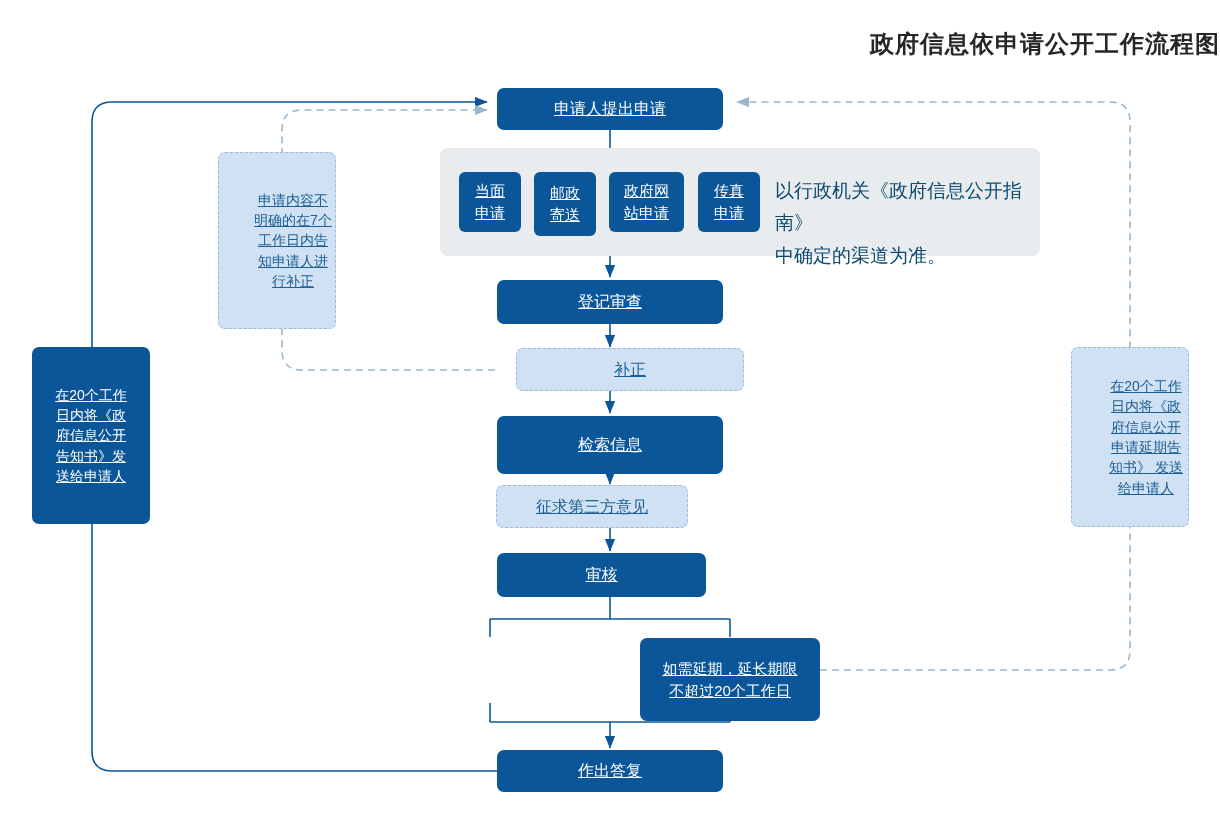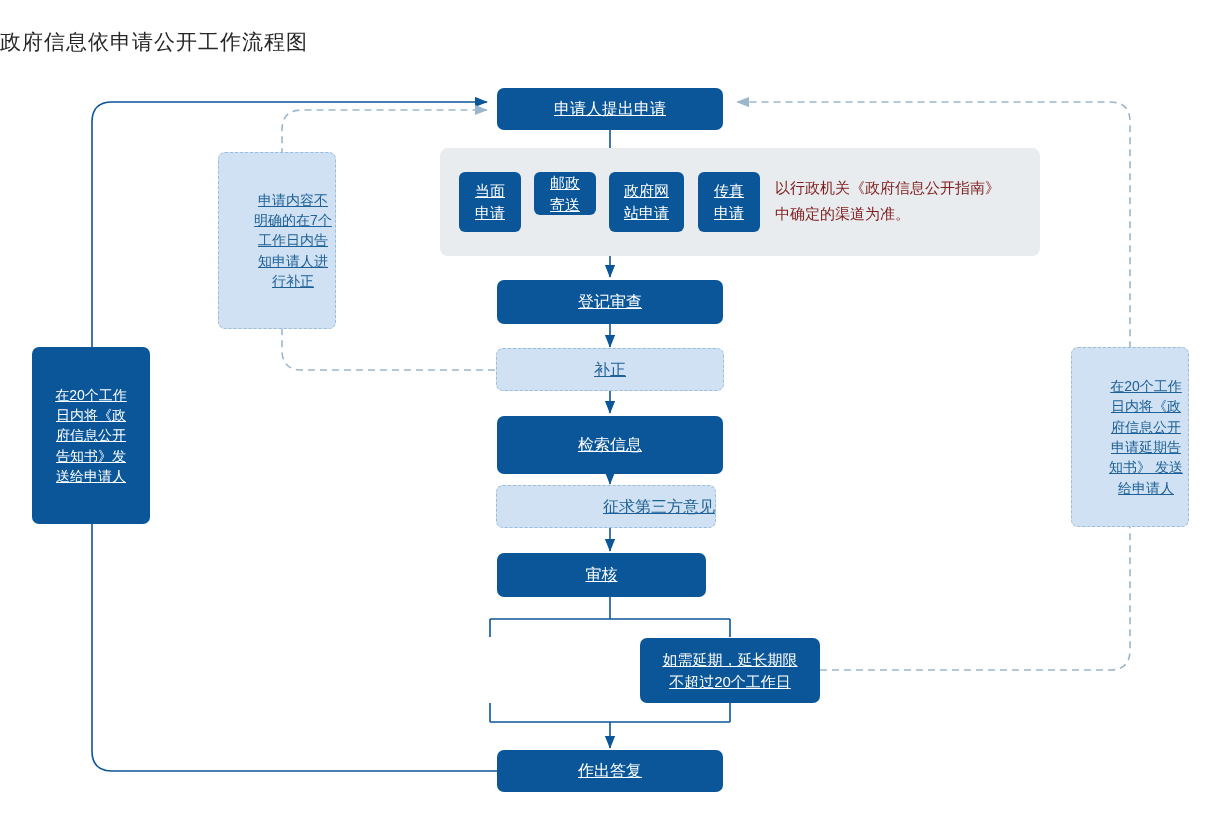--- a/index.html
+++ b/index.html
@@ -15,23 +15,23 @@
     width: 1220px;
     height: 821px;
     background: #ffffff;
     overflow: hidden;
   }
   #flow-title {
     position: absolute;
     left: 0;
     top: 28px;
     width: 1220px;
-    text-align: left;
-    font-size: 21px;
-    font-weight: normal;
+    text-align: right;
+    font-size: 24px;
+    font-weight: bold;
     color: #262626;
     letter-spacing: 1px;
   }
   svg.layer {
     position: absolute;
     left: 0;
     top: 0;
     width: 1220px;
     height: 821px;
   }
@@ -63,23 +63,23 @@
     border-radius: 7px;
     padding-left: 32px;
   }
   .group-box {
     position: absolute;
     background: #e8ecef;
     border-radius: 8px;
   }
   .group-note {
     position: absolute;
-    color: #7f1d1d;
+    color: #0c4a6e;
     line-height: 1.7;
-    font-size: 15px;
+    font-size: 19px;
     white-space: pre-line;
   }
   .t16 { font-size: 16px; }
   .t15 { font-size: 15px; }
   .t14 { font-size: 14px; }
   .wrap-text { white-space: pre-line; }
 </style>
 </head>
 <body>
 
@@ -147,58 +147,58 @@
   <div class="group-box" style="left:440px; top:148px; width:600px; height:108px;"></div>
 
   <div class="node node-dark t16" style="left:497px; top:88px; width:226px; height:42px;">
     <span>申请人提出申请</span>
   </div>
 
   <div class="node node-dark t15 wrap-text" style="left:459px; top:172px; width:62px; height:60px; border-radius:6px;">
     <span>当面
 申请</span>
   </div>
-  <div class="node node-dark t15 wrap-text" style="left:534px; top:172px; width:62px; height:43px; border-radius:6px;">
+  <div class="node node-dark t15 wrap-text" style="left:534px; top:172px; width:62px; height:64px; border-radius:6px;">
     <span>邮政
 寄送</span>
   </div>
   <div class="node node-dark t15 wrap-text" style="left:609px; top:172px; width:75px; height:60px; border-radius:6px;">
     <span>政府网
 站申请</span>
   </div>
   <div class="node node-dark t15 wrap-text" style="left:698px; top:172px; width:62px; height:60px; border-radius:6px;">
     <span>传真
 申请</span>
   </div>
 
   <div class="group-note" style="left:775px; top:175px; width:262px;">以行政机关《政府信息公开指南》
 中确定的渠道为准。</div>
 
   <div class="node node-dark t16" style="left:497px; top:280px; width:226px; height:44px;">
     <span>登记审查</span>
   </div>
 
-  <div class="node node-light t16" style="left:496px; top:348px; width:228px; height:43px;">
+  <div class="node node-light t16" style="left:516px; top:348px; width:228px; height:43px;">
     <span>补正</span>
   </div>
 
   <div class="node node-dark t16" style="left:497px; top:416px; width:226px; height:58px;">
     <span>检索信息</span>
   </div>
 
-  <div class="node node-light t16" style="left:496px; top:485px; width:220px; height:43px;justify-content:flex-end;">
+  <div class="node node-light t16" style="left:496px; top:485px; width:192px; height:43px;">
     <span>征求第三方意见</span>
   </div>
 
   <div class="node node-dark t16" style="left:497px; top:553px; width:209px; height:44px;">
     <span>审核</span>
   </div>
 
 
-  <div class="node node-dark t15 wrap-text" style="left:640px; top:638px; width:180px; height:65px;">
+  <div class="node node-dark t15 wrap-text" style="left:640px; top:638px; width:180px; height:83px;">
     <span>如需延期，延长期限
 不超过20个工作日</span>
   </div>
 
   <div class="node node-dark t16" style="left:497px; top:750px; width:226px; height:42px;">
     <span>作出答复</span>
   </div>
 
   <div class="node node-note-left t14 wrap-text" style="left:218px; top:152px; width:118px; height:177px; color:#1f6096;">
     <span>申请内容不

